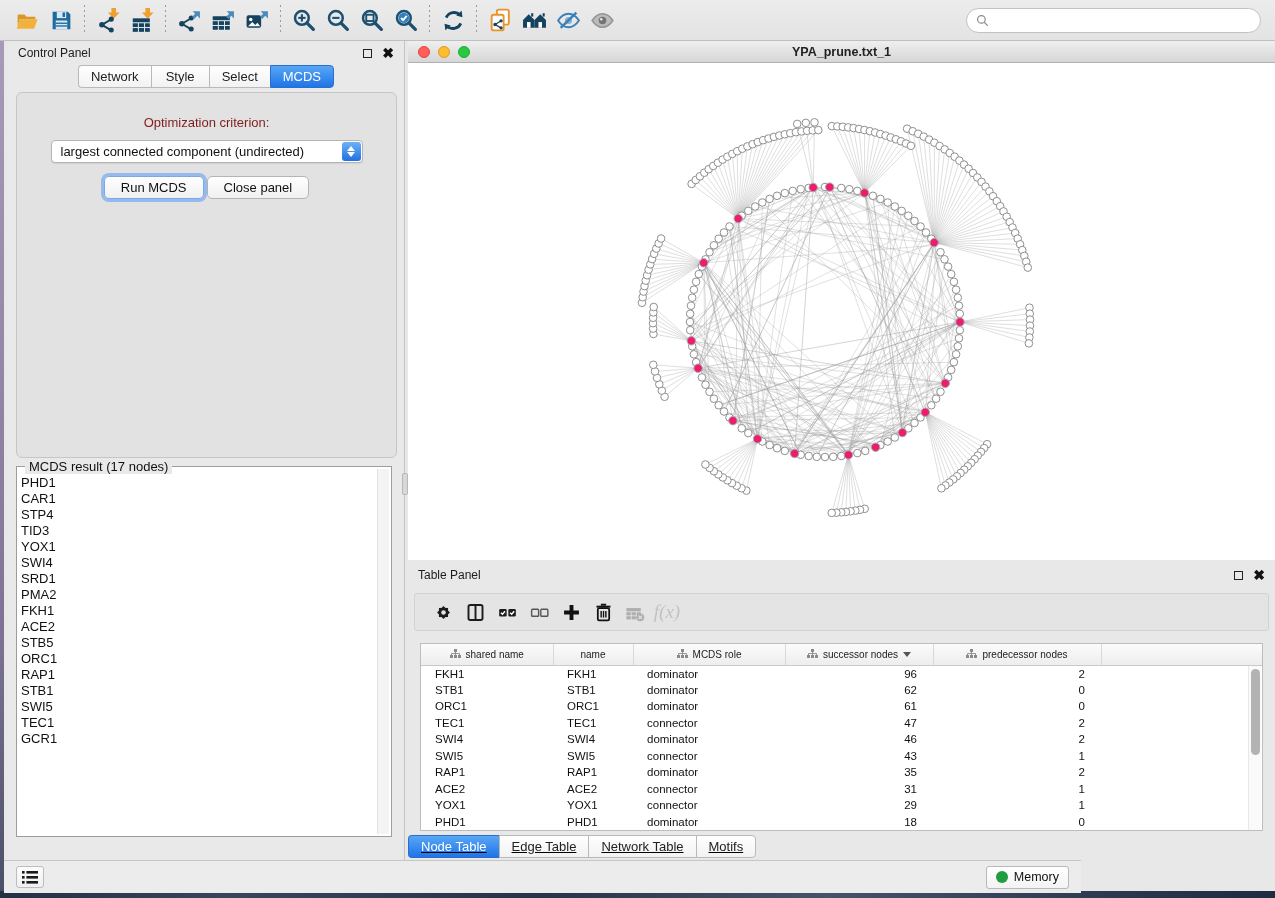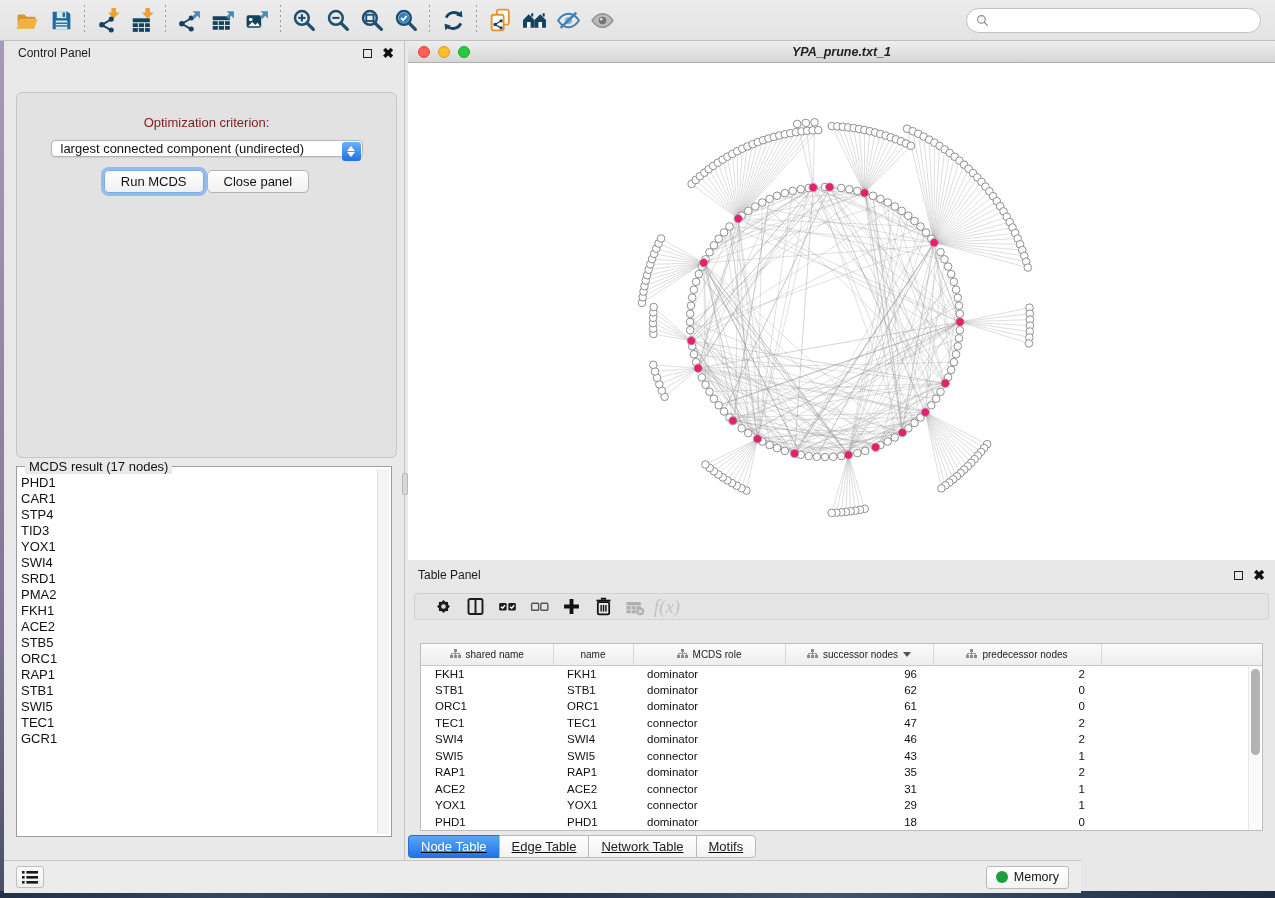--- a/index.html
+++ b/index.html
@@ -44,21 +44,21 @@
     background:linear-gradient(180deg,#ffffff,#f2f2f2); border:1px solid #b9b9b9;
     border-right:none; color:#222; }
   .seg-tab:first-child { border-radius:4px 0 0 4px; }
   .seg-tab:last-child { border-radius:0 4px 4px 0; border-right:1px solid #b9b9b9; }
   .seg-tab.active { background:linear-gradient(180deg,#59a7f4,#1f74e8); color:#fff;
     border-color:#2a6fd0; }
 
   #mcds-tab-body { left:8px; top:51px; width:381px; height:366px; background:#e2e2e2;
     border:1px solid #c6c6c6; border-radius:6px; position:absolute; }
   #opt-label { margin-top:22px; text-align:center; font-size:13px; color:#7f1d1d; }
-  #opt-select { margin:10px auto 0; width:312px; height:17px; background:#fff;
+  #opt-select { margin:10px auto 0; width:312px; height:23px; background:#fff;
     border:1px solid #b5b5b5; border-radius:4px; display:flex; align-items:center;
     font-size:13px; color:#111; padding-left:9px; position:relative;
     box-shadow:0 1px 1px rgba(0,0,0,.08); }
   #opt-select .stepper { position:absolute; right:1px; top:1px; width:19px; height:19px;
     border-radius:3px; background:linear-gradient(180deg,#6db1f7,#2071e2);
     display:flex; flex-direction:column; align-items:center; justify-content:center; gap:1px; }
   .stepper i { width:0; height:0; border-left:4px solid transparent; border-right:4px solid transparent; }
   .stepper i.up { border-bottom:5px solid #fff; }
   .stepper i.dn { border-top:5px solid #fff; }
   #mcds-buttons { margin-top:13px; display:flex; justify-content:center; gap:3px; }
@@ -70,36 +70,36 @@
   #mcds-result { position:absolute; left:8px; top:425px; width:376px; height:371px;
     background:#fff; border:1px solid #9d9d9d; }
   #mcds-result-legend { position:absolute; top:-8px; left:8px; background:#e9e9e9;
     padding:0 4px; font-size:13px; color:#111; }
   #mcds-list { position:absolute; left:4px; top:8px; right:16px; bottom:4px;
     font-size:13px; color:#111; line-height:16px; overflow:hidden; }
   #mcds-scroll-track { position:absolute; right:2px; top:2px; width:12px; bottom:2px;
     background:#f4f4f4; border-left:1px solid #e2e2e2; }
 
   
-  #network-window { left:408px; top:41px; width:867px; height:519px; background:#fff;font-style:italic; }
+  #network-window { left:408px; top:41px; width:867px; height:519px; background:#fff; }
   #network-titlebar { height:22px; background:linear-gradient(180deg,#efefef,#d6d6d6);
     border-bottom:1px solid #b0b0b0; display:flex; align-items:center; position:relative; }
   .traffic { width:12px; height:12px; border-radius:50%; margin-left:8px; }
   .traffic.red { background:#ff5f57; border:1px solid #e0443e; margin-left:10px; }
   .traffic.yellow { background:#febc2e; border:1px solid #d89e24; }
   .traffic.green { background:#28c840; border:1px solid #1dad2b; }
   #network-title { position:absolute; left:0; right:0; text-align:center; font-size:12.5px;
     color:#222; font-weight:bold; font-family:"Liberation Sans",sans-serif; }
   #network-canvas { width:867px; height:497px; background:#fff; }
   #pane-divider { left:402px; top:473px; width:6px; height:22px; background:#d8d8d8;
     border:1px solid #b8b8b8; border-radius:2px; }
 
   
   #table-panel { left:408px; top:563px; width:867px; height:297px; background:#e8e8e8; }
-  #table-toolbar { margin:6px 6px 0 6px; height:27px; background:#e4e4e4;
+  #table-toolbar { margin:6px 6px 0 6px; height:38px; background:#e4e4e4;
     border:1px solid #d2d2d2; border-radius:3px; display:flex; align-items:center; padding-left:12px; }
   .ttbtn { width:32px; height:32px; display:flex; align-items:center; justify-content:center; }
   .ttbtn svg { width:21px; height:21px; }
   .ttbtn.disabled { opacity:.45; }
   #fx-btn { font-family:"Liberation Serif", serif; font-style:italic; font-size:19px; color:#9a9a9a;
     padding:0 6px; }
 
   #node-table-box { position:absolute; left:12px; top:80px; width:843px; height:188px;
     background:#fff; border:1px solid #bdbdbd; overflow:hidden; }
   #node-table { width:100%; border-collapse:collapse; table-layout:fixed; }
@@ -312,20 +312,26 @@
   </div>
 </div>
 
 <div class="abs" id="control-panel" style="position:absolute;">
   <div class="panel-header">
     <span>Control Panel</span>
     <span class="spacer"></span>
     <span class="float-glyph"></span>
     <span class="close-glyph">✖</span>
   </div>
+  <div class="seg-tabs" id="control-tabs">
+      <div class="seg-tab">Network</div>
+      <div class="seg-tab">Style</div>
+      <div class="seg-tab">Select</div>
+      <div class="seg-tab active">MCDS</div>
+    </div>
 
   <div id="mcds-tab-body">
     <div id="opt-label">Optimization criterion:</div>
     <div id="opt-select">
       <span>largest connected component (undirected)</span>
       <span class="stepper">
           <i class="up"></i>
           <i class="dn"></i>
         </span>
     </div>

